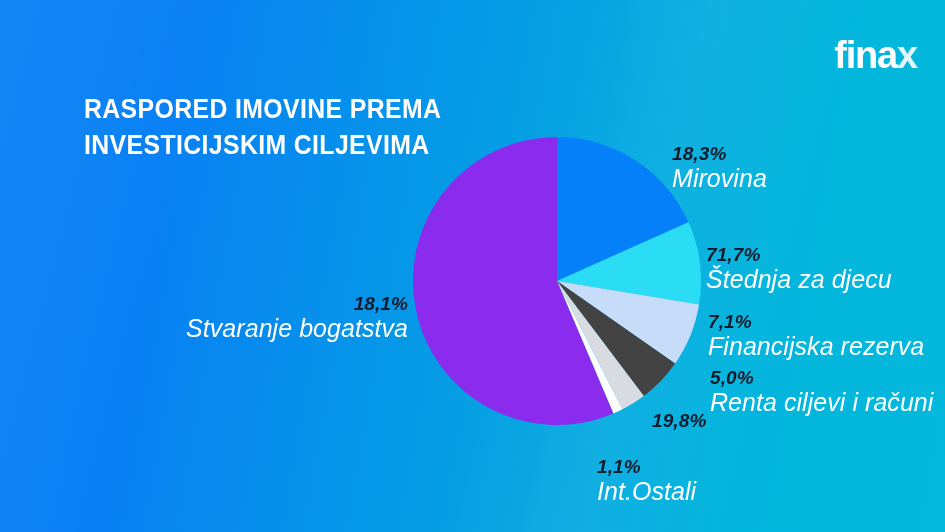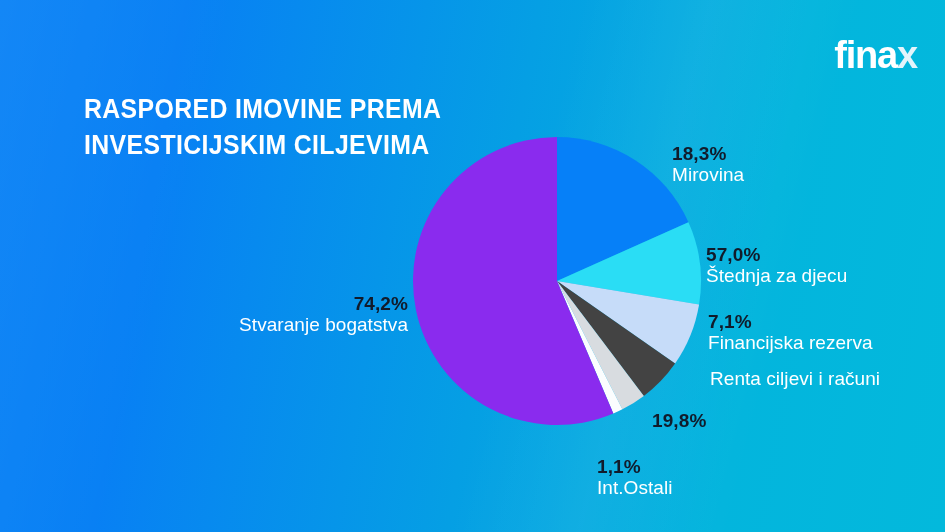--- a/index.html
+++ b/index.html
@@ -60,34 +60,34 @@
   #pie-wrap {
     position: absolute;
     left: 413px;
     top: 137px;
     width: 288px;
     height: 288px;
   }
   #pie-wrap svg { display: block; overflow: visible; }
 
   
-  .callout { position: absolute; }
+  .callout { position: absolute; font-style: italic; }
   .callout .pct {
     display: block;
     color: #111b2b;
     font-weight: 700;
     font-size: 19px;
     line-height: 1.06;
     letter-spacing: 0.1px;
   }
   .callout .name {
     display: block;
     color: #ffffff;
     font-weight: 400;
-    font-size: 19px;
+    font-size: 25px;
     line-height: 1.14;
     letter-spacing: 0.05px;
     white-space: nowrap;
   }
   .callout.right { text-align: left; }
   .callout.left  { text-align: right; }
 
   #c-mirovina   { left: 672px; top: 144px; }
   #c-stednja    { left: 706px; top: 245px; }
   #c-rezerva    { left: 708px; top: 312px; }
@@ -121,40 +121,41 @@
         <path d="M 144 144 L 200.358 276.513 A 144 144 0 1 1 144.000 0.000 Z" fill="#8a2bee"></path>
       </svg>
   </div>
 
   <div class="callout right" id="c-mirovina">
     <span class="pct">18,3%</span>
     <span class="name">Mirovina</span>
   </div>
 
   <div class="callout right" id="c-stednja">
-    <span class="pct">57,0%</span>
+    <span class="pct">71,7%</span>
     <span class="name">Štednja za djecu</span>
   </div>
 
   <div class="callout right" id="c-rezerva">
     <span class="pct">7,1%</span>
     <span class="name">Financijska rezerva</span>
   </div>
 
   <div class="callout right" id="c-ostali">
+    <span class="pct">5,0%</span>
     <span class="name">Renta ciljevi i računi</span>
   </div>
 
   <div class="callout right" id="c-novcanik">
     <span class="pct">19,8%</span>
   </div>
 
   <div class="callout right" id="c-renta">
     <span class="pct">1,1%</span>
     <span class="name">Int.Ostali</span>
   </div>
 
   <div class="callout left" id="c-bogatstvo">
-    <span class="pct">74,2%</span>
+    <span class="pct">18,1%</span>
     <span class="name">Stvaranje bogatstva</span>
   </div>
 
 </div>
 
 </body></html>

